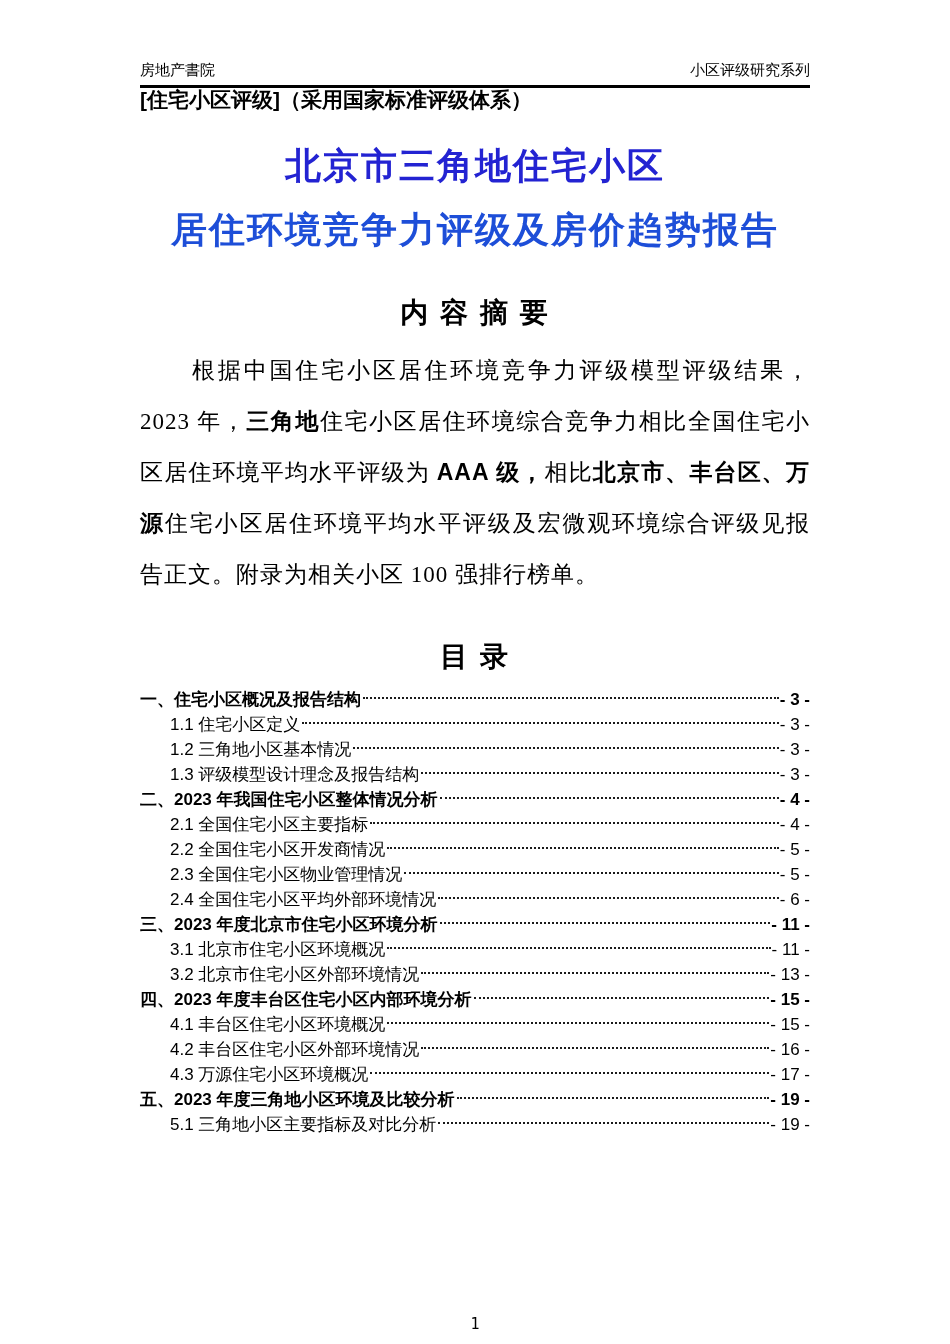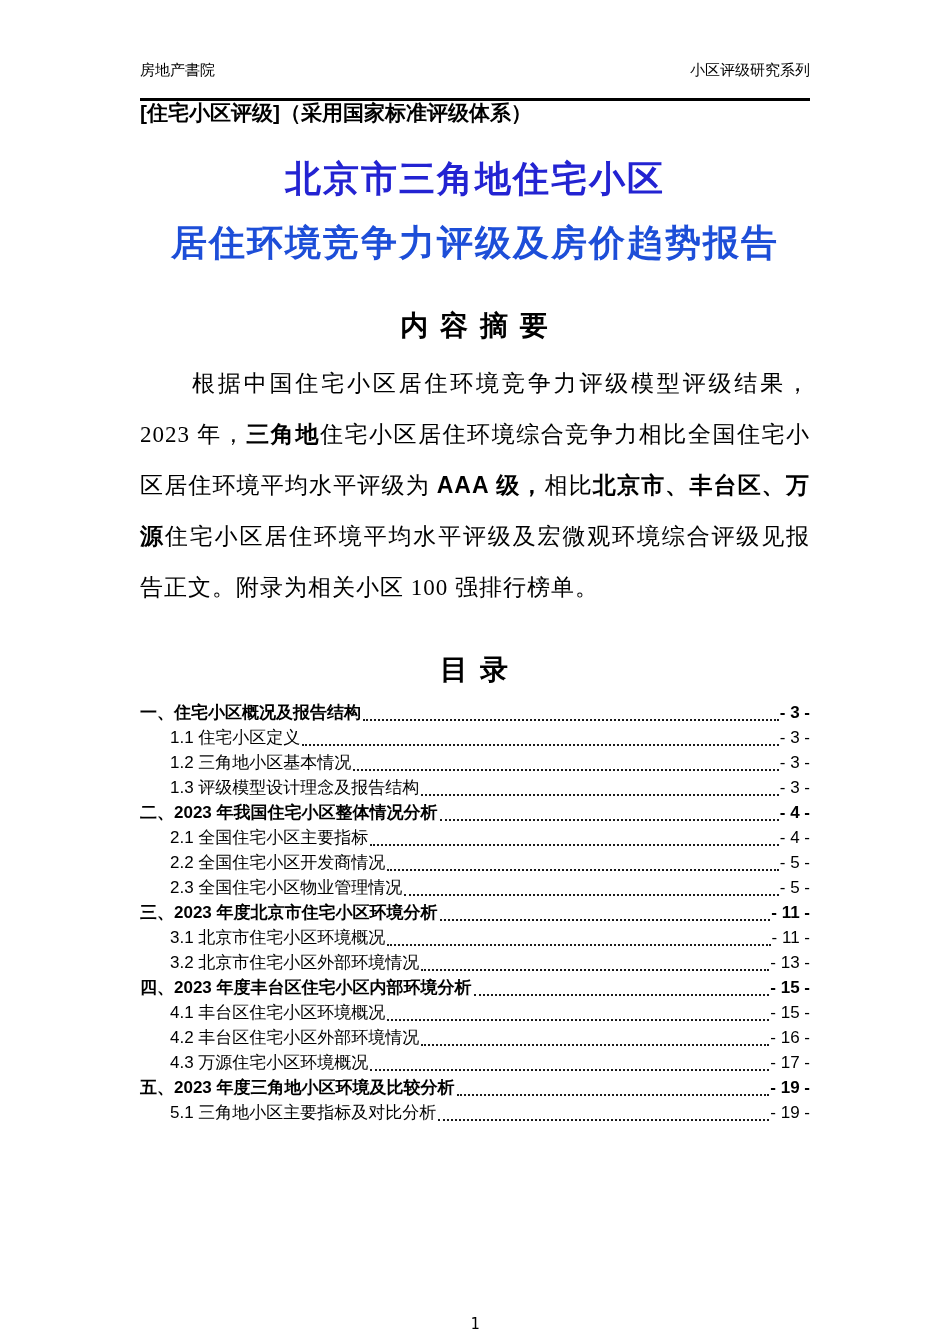--- a/index.html
+++ b/index.html
@@ -18,21 +18,21 @@
   }
   
   .header {
     margin-top: 60px;
     display: flex;
     justify-content: space-between;
     align-items: flex-end;
     font-family: "Liberation Sans", sans-serif;
     font-size: 15px;
     line-height: 20px;
-    padding-bottom: 18px;
+    padding-bottom: 5px;
     border-bottom: 3px solid #000000;
   }
   .subtitle {
     font-family: "Liberation Sans", sans-serif;
     font-size: 21px;
     font-weight: bold;
     line-height: 24px;
   }
   .title-block { text-align: center; }
   .title-line {
@@ -71,21 +71,21 @@
     font-family: "Liberation Sans", sans-serif;
   }
   .toc-heading { margin-top: 42px; }
   .toc {
     margin-top: 15px;
     font-family: "Liberation Sans", sans-serif;
     font-size: 17px;
   }
   .toc-row {
     display: flex;
-    align-items: flex-end;
+    align-items: center;
     line-height: 25px;
     height: 25px;
     white-space: nowrap;
   }
   .toc-row.level-1 { font-weight: bold; }
   .toc-row.level-2 { padding-left: 30px; font-weight: normal; }
   .toc-label { flex: 0 0 auto; }
   .toc-dots {
     flex: 1 1 auto;
     border-bottom: 2px dotted #1a1a1a;
@@ -160,20 +160,25 @@
       <div class="toc-row level-2">
         <span class="toc-label">2.2 全国住宅小区开发商情况</span>
         <span class="toc-dots"></span>
         <span class="toc-page">- 5 -</span>
       </div>
       <div class="toc-row level-2">
         <span class="toc-label">2.3 全国住宅小区物业管理情况</span>
         <span class="toc-dots"></span>
         <span class="toc-page">- 5 -</span>
       </div>
+      <div class="toc-row level-2">
+        <span class="toc-label">2.4 全国住宅小区平均外部环境情况</span>
+        <span class="toc-dots"></span>
+        <span class="toc-page">- 6 -</span>
+      </div>
       <div class="toc-row level-1">
         <span class="toc-label">三、2023 年度北京市住宅小区环境分析</span>
         <span class="toc-dots"></span>
         <span class="toc-page">- 11 -</span>
       </div>
       <div class="toc-row level-2">
         <span class="toc-label">3.1 北京市住宅小区环境概况</span>
         <span class="toc-dots"></span>
         <span class="toc-page">- 11 -</span>
       </div>

